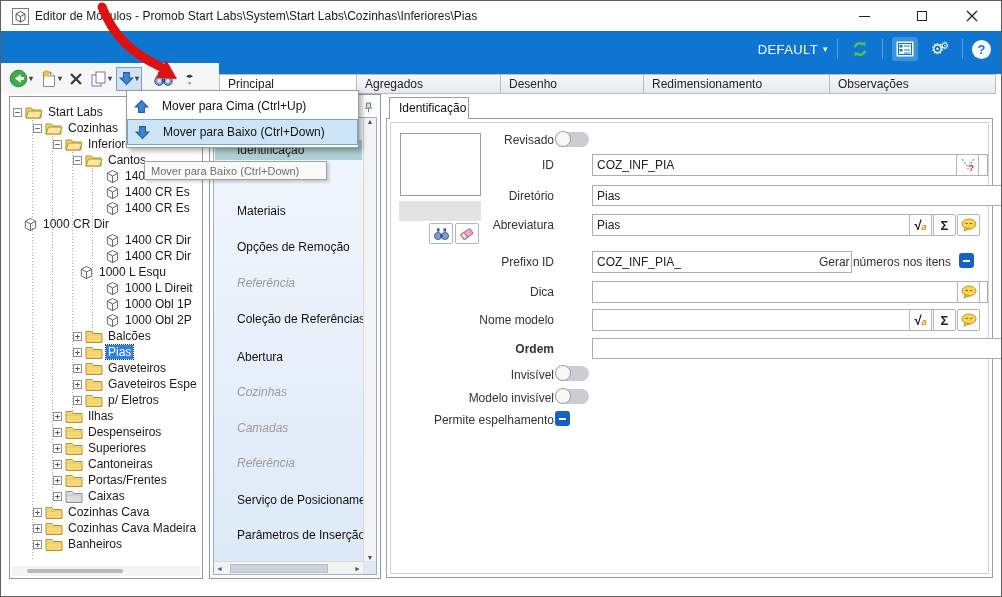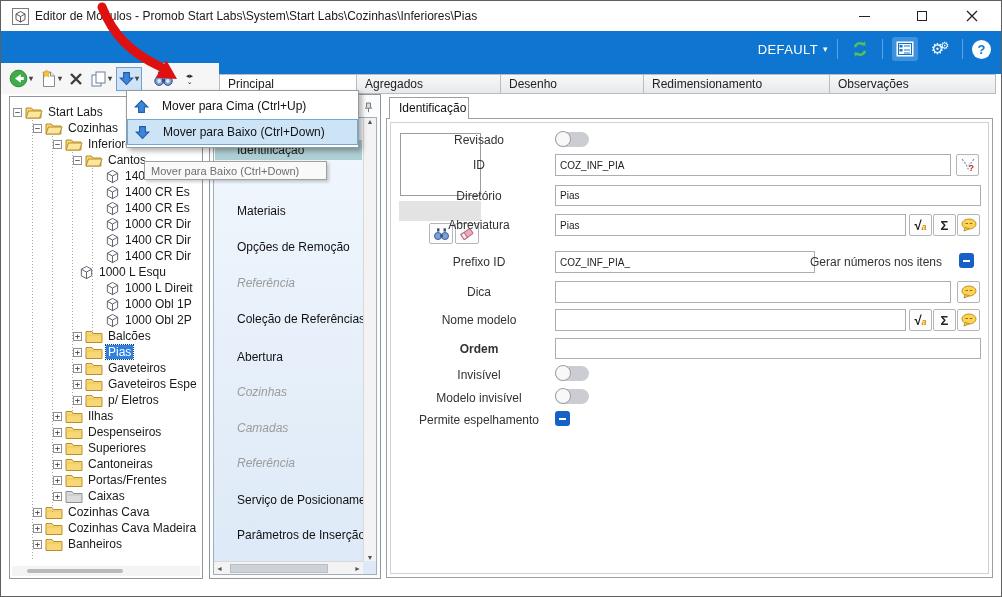--- a/index.html
+++ b/index.html
@@ -78,23 +78,23 @@
   
   .subtab { position:absolute; left:388px; top:96px; width:80px; height:22px; background:#fff; z-index:3;
             border:1px solid #9aa0a6; border-bottom:none; font-size:12px; color:#111; padding:3px 0 0 9px; }
   .rbox { position:absolute; left:385px; top:117px; width:607px; height:460px; border:1px solid #9aa0a6; background:#fff; }
   .rbox-inner { position:absolute; left:3px; top:3px; right:3px; bottom:3px; border:1px solid #cdd2d6; }
 
   .preview { position:absolute; left:9px; top:10px; width:81px; height:63px; background:#fff; border:1px solid #9c9c9c; }
   .graybar { position:absolute; left:8px; top:78px; width:82px; height:20px; background:#e3e3e3; }
   .ibtn { position:absolute; width:24px; height:21px; background:#fdfdfd; border:1px solid #b2b6bb; border-radius:2px;
           display:flex; align-items:center; justify-content:center; }
-  .frm-label { position:absolute; font-size:12px; color:#333; text-align:center; width:150px; white-space:nowrap; }
-  .frm-input { position:absolute; height:22px; border:1px solid #abadb3; background:#fff; font-size:10px; color:#222;
-               padding:0 4px; font-family:"Liberation Sans", sans-serif; }
+  .frm-label { position:absolute; font-size:12px; color:#333; text-align:right; width:150px; white-space:nowrap; }
+  .frm-input { position:absolute; height:22px; border:1px solid #abadb3; background:#fff; font-size:12px; color:#222;
+               padding:0 4px; font-family:"Liberation Sans", sans-serif;margin-left:37px; }
   .toggle { position:absolute; width:34px; height:15px; border-radius:8px; background:#cbcdd2; }
   .toggle .knob { position:absolute; left:0; top:-1px; width:16px; height:16px; border-radius:50%;
                   background:#f8f8f8; border:1px solid #9a9da3; }
   .chk { position:absolute; width:15px; height:15px; background:#1661c8; border-radius:3px; }
   .chk .dash { position:absolute; left:4px; top:6.5px; width:7px; height:2px; background:#fff; }
   .fico { position:absolute; width:23px; height:22px; background:#fdfdfd; border:1px solid #b2b6bb; border-radius:2px;
           display:flex; align-items:center; justify-content:center; }
   .f-sqrt { font-size:13px; color:#111; font-weight:bold; }
   .f-sqrt i { font-size:9px; color:#d88b00; font-weight:bold; }
   .f-sigma { font-size:13px; color:#222; font-weight:bold; }
@@ -294,21 +294,21 @@
         <div class="trow" style="padding-left: 82px;">
           <span class="spc"></span>
           <span class="tico">
             <svg width="15" height="15" viewBox="0 0 16 16">
               <path d="M2.5 4.5 L8 1.5 13.5 4.5 V11.5 L8 14.5 2.5 11.5 z" fill="#fdfdfd" stroke="#5a5a66"></path>
               <path d="M2.5 4.5 L8 7.5 13.5 4.5 M8 7.5 V14.5" fill="none" stroke="#5a5a66"></path>
             </svg>
           </span>
           <span class="tlabel">1400 CR Es</span>
         </div>
-        <div class="trow" style="padding-left: 82px;">
+        <div class="trow" style="">
           <span class="spc"></span>
           <span class="tico">
             <svg width="15" height="15" viewBox="0 0 16 16">
               <path d="M2.5 4.5 L8 1.5 13.5 4.5 V11.5 L8 14.5 2.5 11.5 z" fill="#fdfdfd" stroke="#5a5a66"></path>
               <path d="M2.5 4.5 L8 7.5 13.5 4.5 M8 7.5 V14.5" fill="none" stroke="#5a5a66"></path>
             </svg>
           </span>
           <span class="tlabel">1000 CR Dir</span>
         </div>
         <div class="trow" style="padding-left: 82px;">

